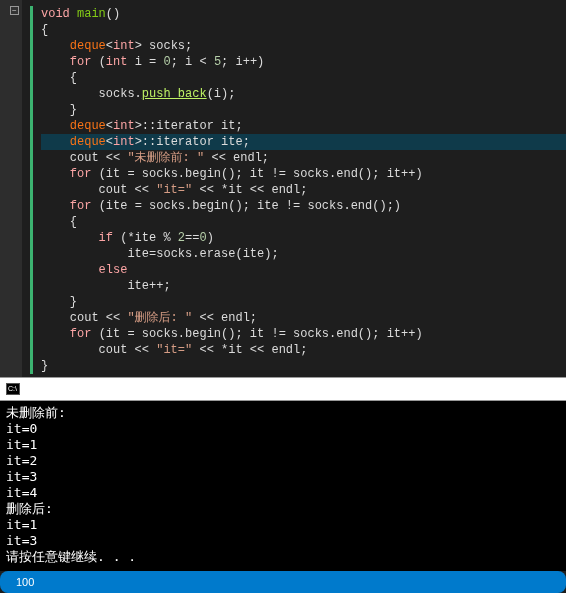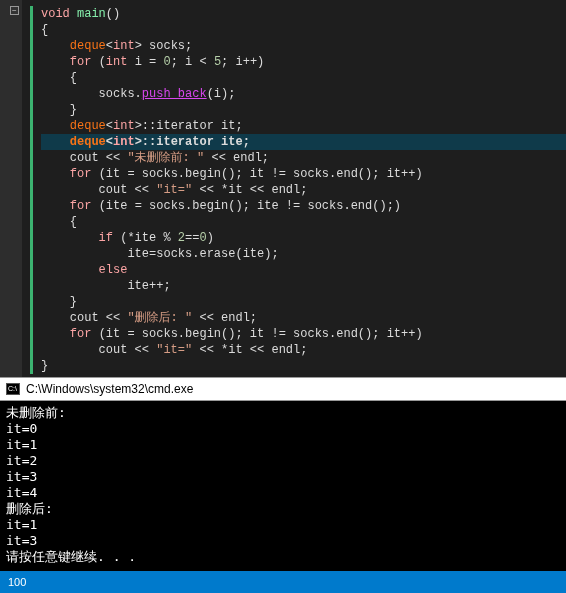--- a/index.html
+++ b/index.html
@@ -28,42 +28,41 @@
     margin-left: 22px;
     border-left: 3px solid #3cb371;
     padding-left: 8px;
     white-space: pre;
     color: #dcdcdc;
   }
   .hl-line {
     background: #0f3a4a;
     display: inline-block;
     width: 100%;
-    font-weight: bold;
   }
   .fold {
     position: absolute;
     left: 10px;
     top: 6px;
     width: 9px;
     height: 9px;
     border: 1px solid #999;
     background: #333;
     color: #ccc;
     font-size: 8px;
     line-height: 7px;
     text-align: center;
   }
   .kw { color: #fca5a5; }
   .type { color: #f97316; }
-  .func { color: #86efac; }
+  .func { color: #84cc16; }
   .punc { color: #dcdcdc; }
   .num { color: #b5cea8; }
   .str { color: #d69d85; }
-  .method-link { color: #d946ef; text-decoration: underline; }
+  .method-link { color: #bef264; text-decoration: underline; }
   .cmdbar {
     background: #fff;
     color: #000;
     height: 24px;
     display: flex;
     align-items: center;
     padding: 0 6px;
     border-top: 1px solid #999;
     border-bottom: 1px solid #999;
     font-family: 'Segoe UI', Tahoma, sans-serif;
@@ -92,35 +91,35 @@
     white-space: pre;
   }
   .statusbar {
     height: 22px;
     background: #007acc;
     color: #fff;
     font-family: 'Segoe UI', sans-serif;
     font-size: 11px;
     display: flex;
     align-items: center;
-    padding: 0 8px;
+    padding: 0 16px;
+    border-radius: 8px;
   }
 </style>
 </head>
 <body>
 
 <div class="editor">
   <div class="gutter"></div>
   <div class="fold">−</div>
   <div class="code" id="codeblock"><div><span class="kw">void </span><span class="func">main</span><span class="punc">()</span></div><div><span class="punc">{</span></div><div>    <span class="type">deque</span><span class="punc">&lt;</span><span class="kw">int</span><span class="punc">&gt; socks;</span></div><div>    <span class="kw">for </span><span class="punc">(</span><span class="kw">int </span><span class="punc">i = </span><span class="num">0</span><span class="punc">; i &lt; </span><span class="num">5</span><span class="punc">; i++)</span></div><div>    <span class="punc">{</span></div><div>        <span class="punc">socks.</span><span class="method-link">push_back</span><span class="punc">(i);</span></div><div>    <span class="punc">}</span></div><div>    <span class="type">deque</span><span class="punc">&lt;</span><span class="kw">int</span><span class="punc">&gt;::iterator it;</span></div><div class="hl-line">    <span class="type">deque</span><span class="punc">&lt;</span><span class="kw">int</span><span class="punc">&gt;::iterator ite;</span></div><div>    <span class="punc">cout &lt;&lt; </span><span class="str">"未删除前: "</span><span class="punc"> &lt;&lt; endl;</span></div><div>    <span class="kw">for </span><span class="punc">(it = socks.begin(); it != socks.end(); it++)</span></div><div>        <span class="punc">cout &lt;&lt; </span><span class="str">"it="</span><span class="punc"> &lt;&lt; *it &lt;&lt; endl;</span></div><div>    <span class="kw">for </span><span class="punc">(ite = socks.begin(); ite != socks.end();)</span></div><div>    <span class="punc">{</span></div><div>        <span class="kw">if </span><span class="punc">(*ite % </span><span class="num">2</span><span class="punc">==</span><span class="num">0</span><span class="punc">)</span></div><div>            <span class="punc">ite=socks.erase(ite);</span></div><div>        <span class="kw">else</span></div><div>            <span class="punc">ite++;</span></div><div>    <span class="punc">}</span></div><div>    <span class="punc">cout &lt;&lt; </span><span class="str">"删除后: "</span><span class="punc"> &lt;&lt; endl;</span></div><div>    <span class="kw">for </span><span class="punc">(it = socks.begin(); it != socks.end(); it++)</span></div><div>        <span class="punc">cout &lt;&lt; </span><span class="str">"it="</span><span class="punc"> &lt;&lt; *it &lt;&lt; endl;</span></div><div><span class="punc">}</span></div></div>
 </div>
 
 <div class="cmdbar">
   <div class="cmdicon">C:\</div>
-  <span>C:\Windows\system32\cmd.exe</span>
 </div>
 
 <div class="console" id="console">未删除前:
 it=0
 it=1
 it=2
 it=3
 it=4
 删除后:
 it=1

